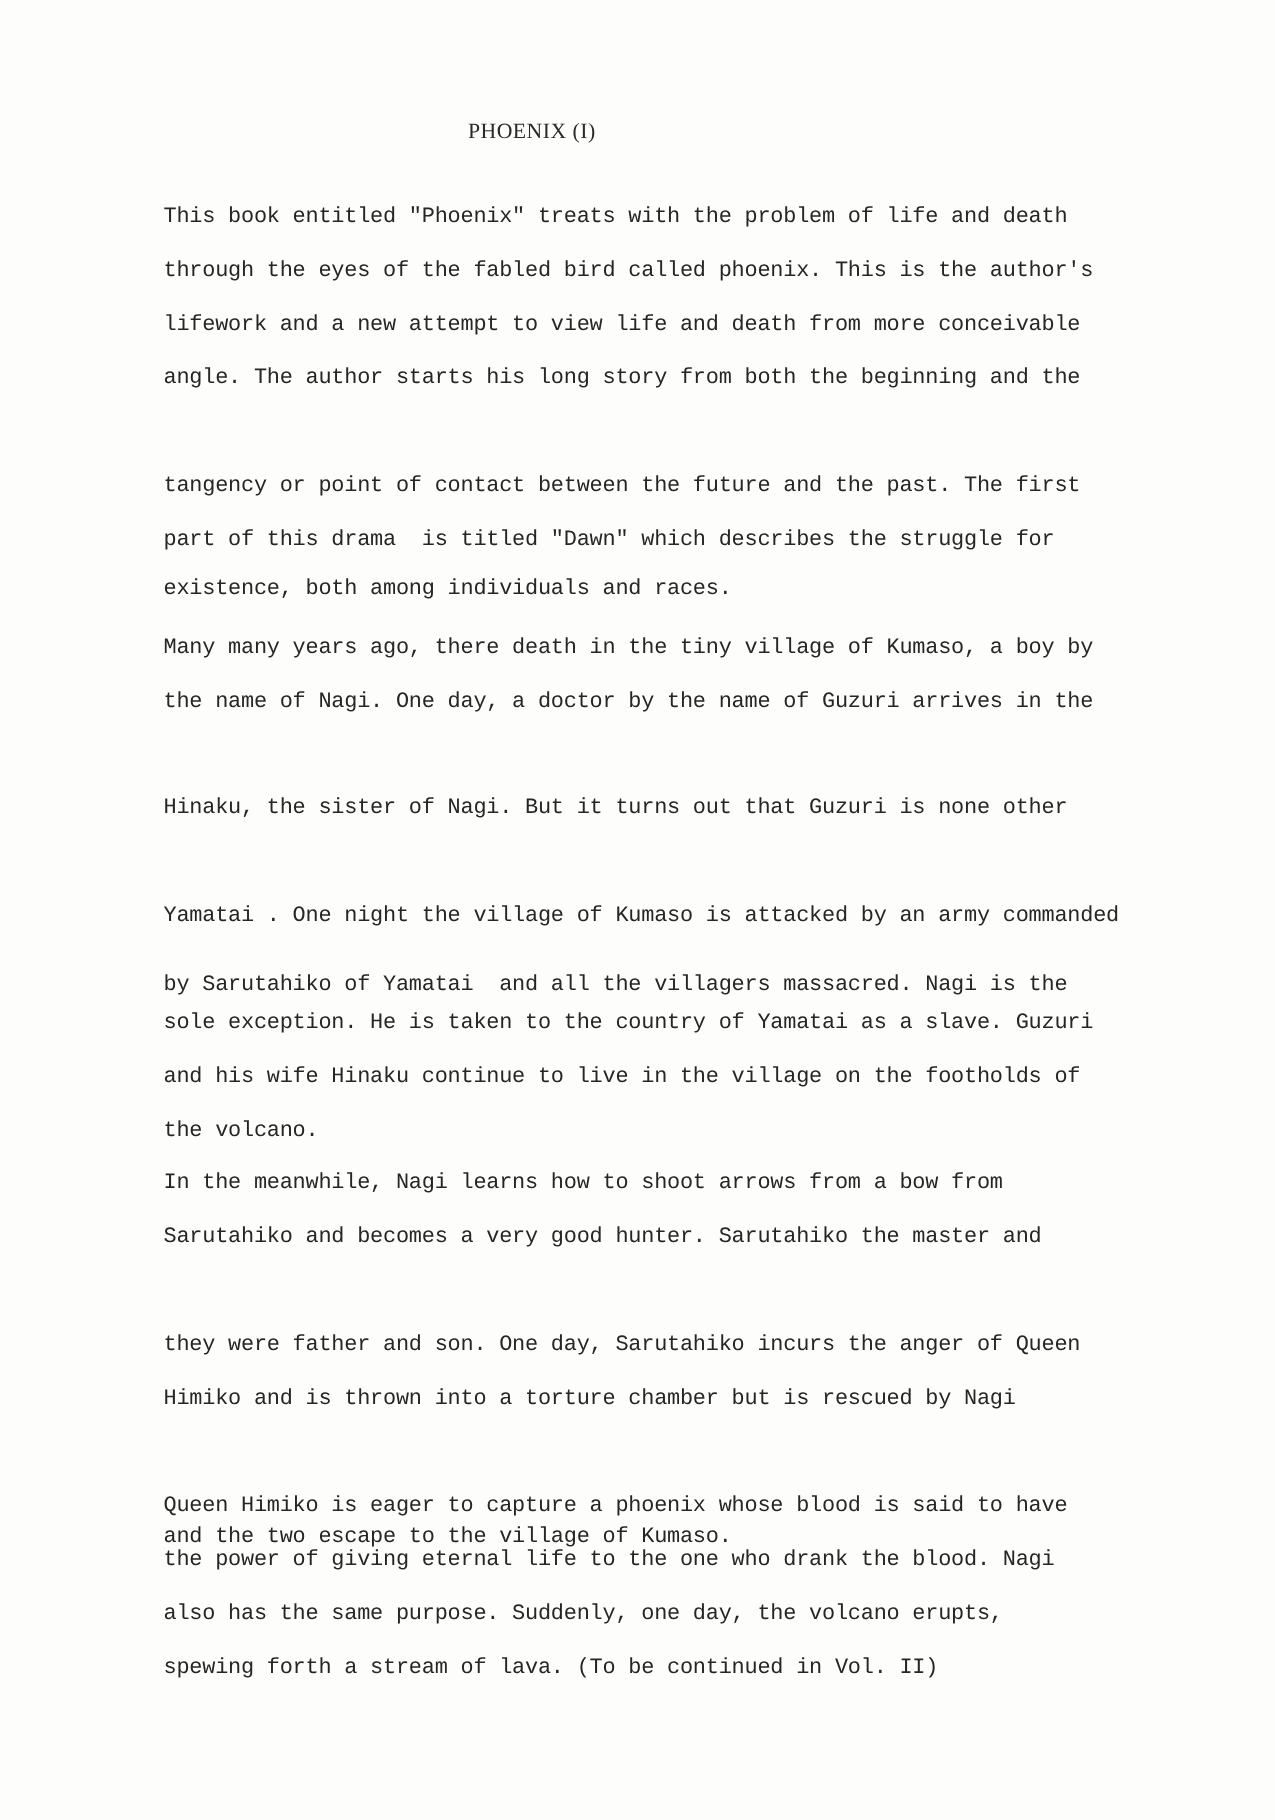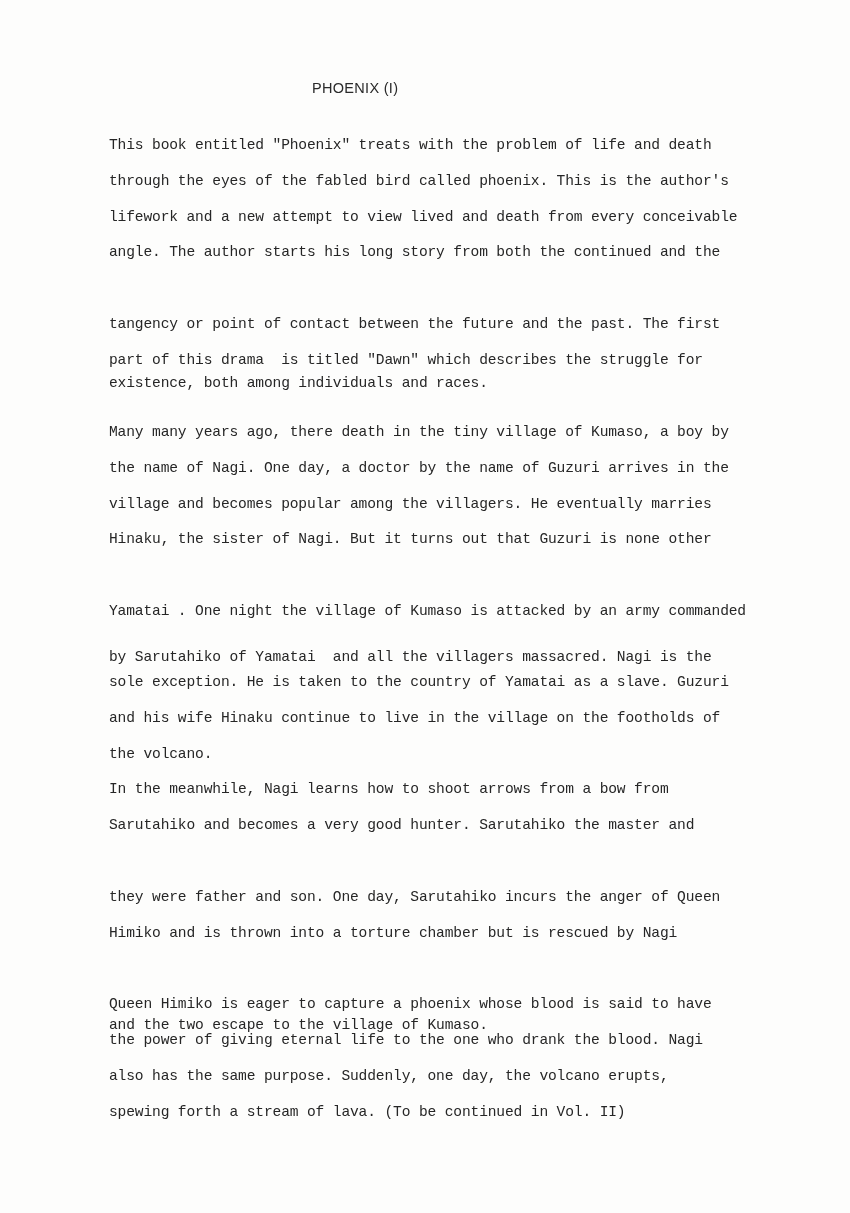--- a/index.html
+++ b/index.html
@@ -18,21 +18,21 @@
       position: absolute;
       left: 0;
       top: 0;
       width: 850px;
       height: 1213px;
     }
     .title {
       position: absolute;
       left: 312px;
       top: 80px;
-      font-family: Liberation Sans, sans-serif;
+      font-family: Liberation Serif, serif;
       font-size: 14.5px;
       color: #2a2a2a;
       letter-spacing: 0.3px;
       white-space: pre;
     }
     .line {
       position: absolute;
       left: 109px;
       font-family: "Liberation Mono", "DejaVu Sans Mono", monospace;
       font-size: 14.6px;
@@ -43,29 +43,28 @@
     }
   </style>
 </head>
 <body>
 
 <div class="page">
   <div class="title">PHOENIX (I)</div>
 
   <div class="line" style="top:136px">This book entitled "Phoenix" treats with the problem of life and death</div>
   <div class="line" style="top:172px">through the eyes of the fabled bird called phoenix. This is the author's</div>
-  <div class="line" style="top:208px">lifework and a new attempt to view lived and death from every conceivable</div>
-  <div class="line" style="top:243px">angle. The author starts his long story from both the continued and the</div>
+  <div class="line" style="top:208px">lifework and a new attempt to view life and death from more conceivable</div>
+  <div class="line" style="top:243px">angle. The author starts his long story from both the beginning and the</div>
   <div class="line" style="top:315px">tangency or point of contact between the future and the past. The first</div>
   <div class="line" style="top:351px">part of this drama  is titled "Dawn" which describes the struggle for</div>
-  <div class="line" style="top:374px">existence, both among individuals and races.</div>
+  <div class="line" style="top:384px">existence, both among individuals and races.</div>
 
   <div class="line" style="top:423px">Many many years ago, there death in the tiny village of Kumaso, a boy by</div>
   <div class="line" style="top:459px">the name of Nagi. One day, a doctor by the name of Guzuri arrives in the</div>
-  <div class="line" style="top:495px">village and becomes popular among the villagers. He eventually marries</div>
   <div class="line" style="top:530px">Hinaku, the sister of Nagi. But it turns out that Guzuri is none other</div>
   <div class="line" style="top:602px">Yamatai . One night the village of Kumaso is attacked by an army commanded</div>
   <div class="line" style="top:648px">by Sarutahiko of Yamatai  and all the villagers massacred. Nagi is the</div>
   <div class="line" style="top:673px">sole exception. He is taken to the country of Yamatai as a slave. Guzuri</div>
   <div class="line" style="top:709px">and his wife Hinaku continue to live in the village on the footholds of</div>
   <div class="line" style="top:745px">the volcano.</div>
 
   <div class="line" style="top:816px">Sarutahiko and becomes a very good hunter. Sarutahiko the master and</div>
   <div class="line" style="top:780px">In the meanwhile, Nagi learns how to shoot arrows from a bow from</div>
   <div class="line" style="top:888px">they were father and son. One day, Sarutahiko incurs the anger of Queen</div>

